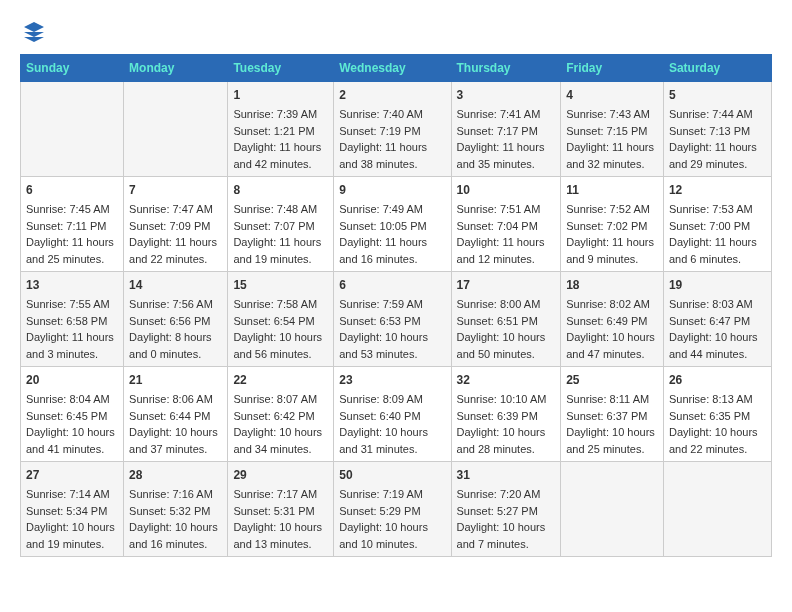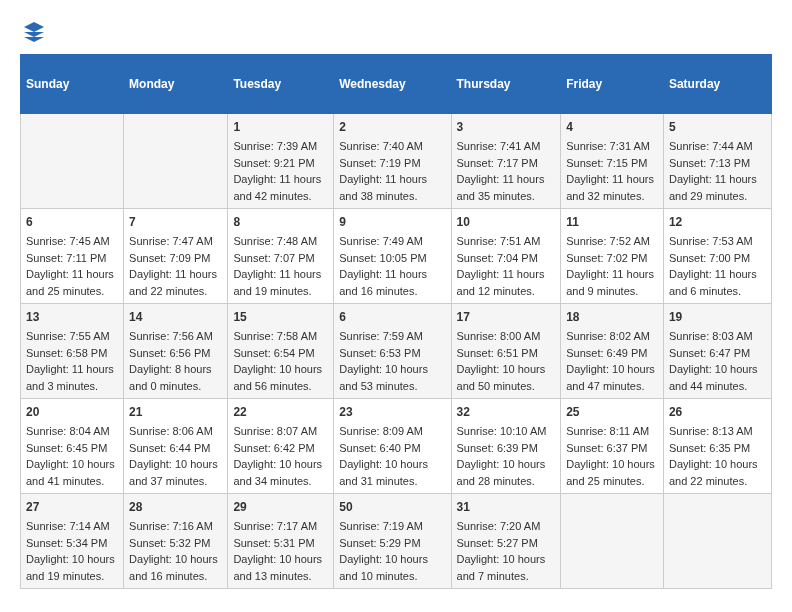--- a/index.html
+++ b/index.html
@@ -50,23 +50,23 @@
       font-size: 14px;
       color: #555;
     }
     table {
       width: 100%;
       border-collapse: collapse;
       font-size: 11px;
     }
     thead tr th {
       background-color: #2a6ab5;
-      color: #ffffff;
+      color: #5eead4;
       text-align: left;
-      padding: 22px 5px;
+      padding: 6px 5px;
       font-size: 12px;
       font-weight: bold;
       border: 1px solid #2a6ab5;
     }
     tbody tr td {
       vertical-align: top;
       padding: 4px 5px;
       border: 1px solid #ccc;
       min-height: 70px;
       color: #333;
@@ -116,24 +116,24 @@
           <th>Thursday</th>
           <th>Friday</th>
           <th>Saturday</th>
         </tr>
     </thead>
     <tbody id="calendar-body">
 
     <tr>
           <td>&nbsp;</td>
           <td>&nbsp;</td>
-          <td><span class="day-num">1</span><span>Sunrise: 7:39 AM</span><br><span>Sunset: 9:21 PM</span><br><span>Daylight: 11 hours and 42 minutes.</span></td>
+          <td><span class="day-num">1</span><span>Sunrise: 7:39 AM</span><br><span>Sunset: 1:21 PM</span><br><span>Daylight: 11 hours and 42 minutes.</span></td>
           <td><span class="day-num">2</span><span>Sunrise: 7:40 AM</span><br><span>Sunset: 7:19 PM</span><br><span>Daylight: 11 hours and 38 minutes.</span></td>
           <td><span class="day-num">3</span><span>Sunrise: 7:41 AM</span><br><span>Sunset: 7:17 PM</span><br><span>Daylight: 11 hours and 35 minutes.</span></td>
-          <td><span class="day-num">4</span><span>Sunrise: 7:31 AM</span><br><span>Sunset: 7:15 PM</span><br><span>Daylight: 11 hours and 32 minutes.</span></td>
+          <td><span class="day-num">4</span><span>Sunrise: 7:43 AM</span><br><span>Sunset: 7:15 PM</span><br><span>Daylight: 11 hours and 32 minutes.</span></td>
           <td><span class="day-num">5</span><span>Sunrise: 7:44 AM</span><br><span>Sunset: 7:13 PM</span><br><span>Daylight: 11 hours and 29 minutes.</span></td>
         </tr>
         <tr>
           <td><span class="day-num">6</span><span>Sunrise: 7:45 AM</span><br><span>Sunset: 7:11 PM</span><br><span>Daylight: 11 hours and 25 minutes.</span></td>
           <td><span class="day-num">7</span><span>Sunrise: 7:47 AM</span><br><span>Sunset: 7:09 PM</span><br><span>Daylight: 11 hours and 22 minutes.</span></td>
           <td><span class="day-num">8</span><span>Sunrise: 7:48 AM</span><br><span>Sunset: 7:07 PM</span><br><span>Daylight: 11 hours and 19 minutes.</span></td>
           <td><span class="day-num">9</span><span>Sunrise: 7:49 AM</span><br><span>Sunset: 10:05 PM</span><br><span>Daylight: 11 hours and 16 minutes.</span></td>
           <td><span class="day-num">10</span><span>Sunrise: 7:51 AM</span><br><span>Sunset: 7:04 PM</span><br><span>Daylight: 11 hours and 12 minutes.</span></td>
           <td><span class="day-num">11</span><span>Sunrise: 7:52 AM</span><br><span>Sunset: 7:02 PM</span><br><span>Daylight: 11 hours and 9 minutes.</span></td>
           <td><span class="day-num">12</span><span>Sunrise: 7:53 AM</span><br><span>Sunset: 7:00 PM</span><br><span>Daylight: 11 hours and 6 minutes.</span></td>

